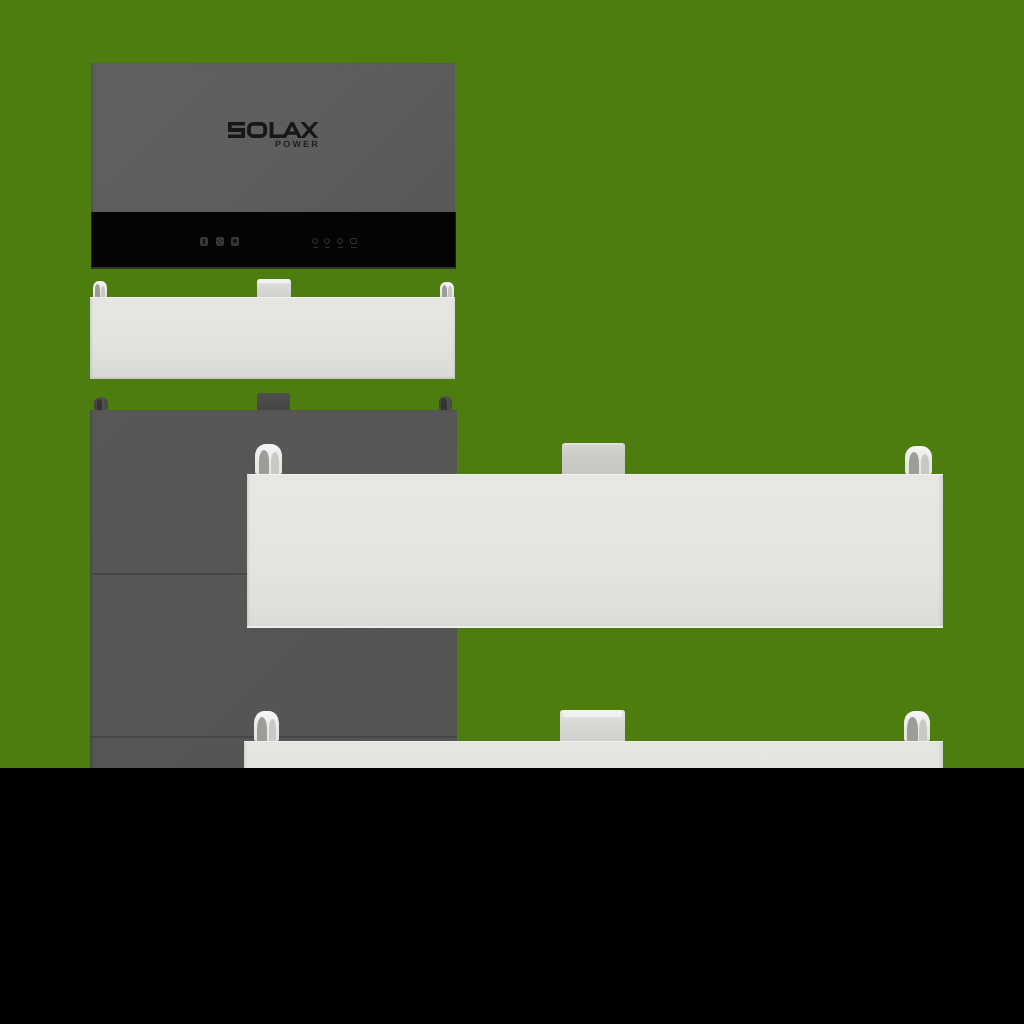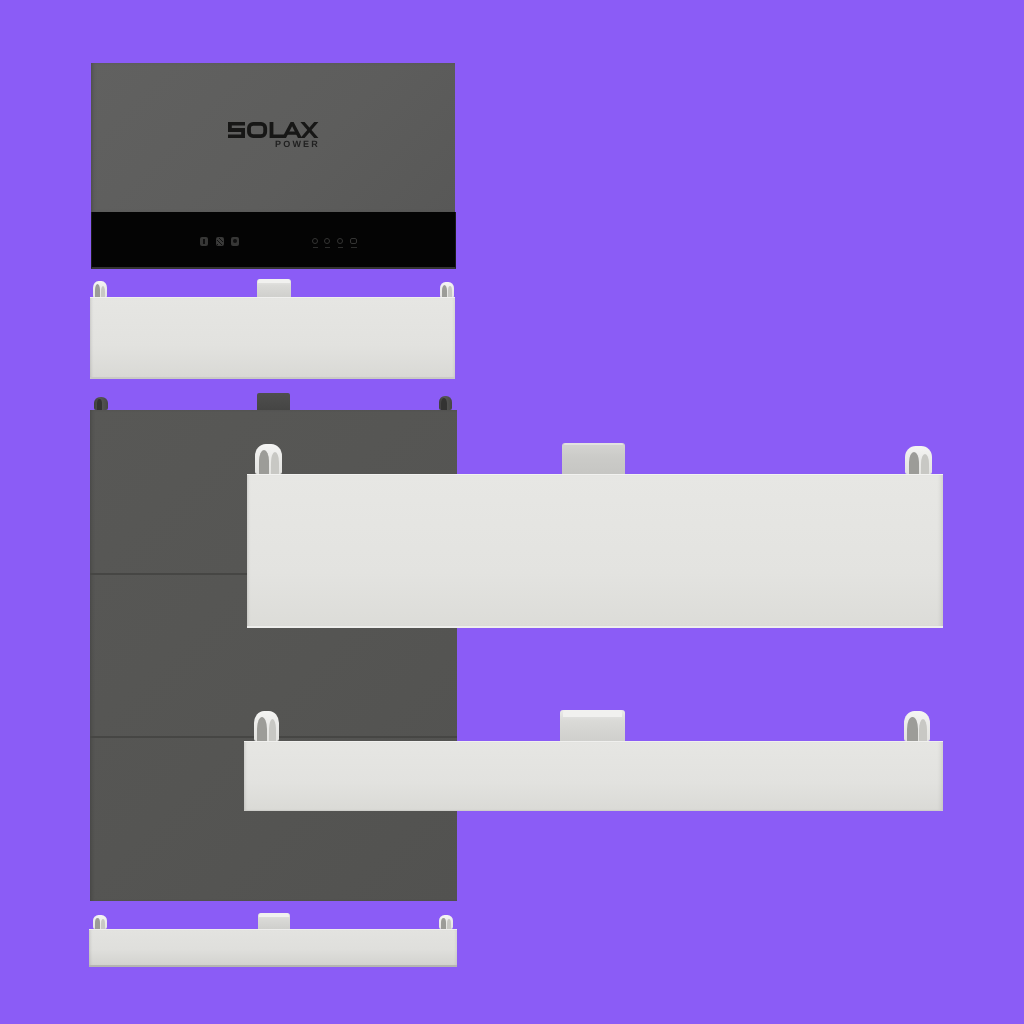--- a/index.html
+++ b/index.html
@@ -1,16 +1,16 @@
 <!DOCTYPE html>
 <html><head>
 <meta charset="utf-8">
 <style>
   html,body{margin:0;padding:0;background:#000;}
-  #stage{position:relative;width:1024px;height:1024px;background:#8b5cf6;overflow:hidden;font-family:"Liberation Sans",sans-serif;}
+  #stage{position:relative;width:1024px;height:768px;background:#4d7c0f;overflow:hidden;font-family:"Liberation Sans",sans-serif;}
   .abs{position:absolute;box-sizing:border-box;}
   .hookS{position:absolute;box-sizing:border-box;border-radius:40% 40% 2px 2px;background:linear-gradient(to bottom,#f5f5f3 0%,#eeeeec 30%,#e3e3e0 100%);}
   .hookS .arch{position:absolute;left:13%;right:47%;top:20%;bottom:0;background:#9c9c98;border-radius:50% 50% 0 0;}
   .hookS .arch2{position:absolute;left:58%;right:11%;top:27%;bottom:0;background:#c8c8c4;border-radius:50% 50% 0 0;}
   .hookD{position:absolute;box-sizing:border-box;border-radius:45% 45% 2px 2px;background:linear-gradient(to right,#3e3e3d 0%,#565655 45%,#464645 100%);}
   .hookD .arch{position:absolute;left:18%;right:42%;top:16%;bottom:0;background:#333332;border-radius:50% 50% 0 0;}
   .tabL{position:absolute;box-sizing:border-box;border-radius:3px 3px 0 0;background:linear-gradient(to bottom,#ebebe9 0%,#dadad7 35%,#cfcfcc 100%);}
   .tabA{position:absolute;box-sizing:border-box;border-radius:3px 3px 0 0;background:linear-gradient(to bottom,#d5d5d2 0%,#cbcbc8 45%,#c6c6c3 100%);}
   .tabA::before{content:"";position:absolute;left:3%;right:3%;top:0;height:2px;background:#e2e2e0;border-radius:3px 3px 0 0;}
   .tabL::before{content:"";position:absolute;left:4%;right:4%;top:0;height:22%;background:#f1f1ef;border-radius:3px 3px 0 0;}

